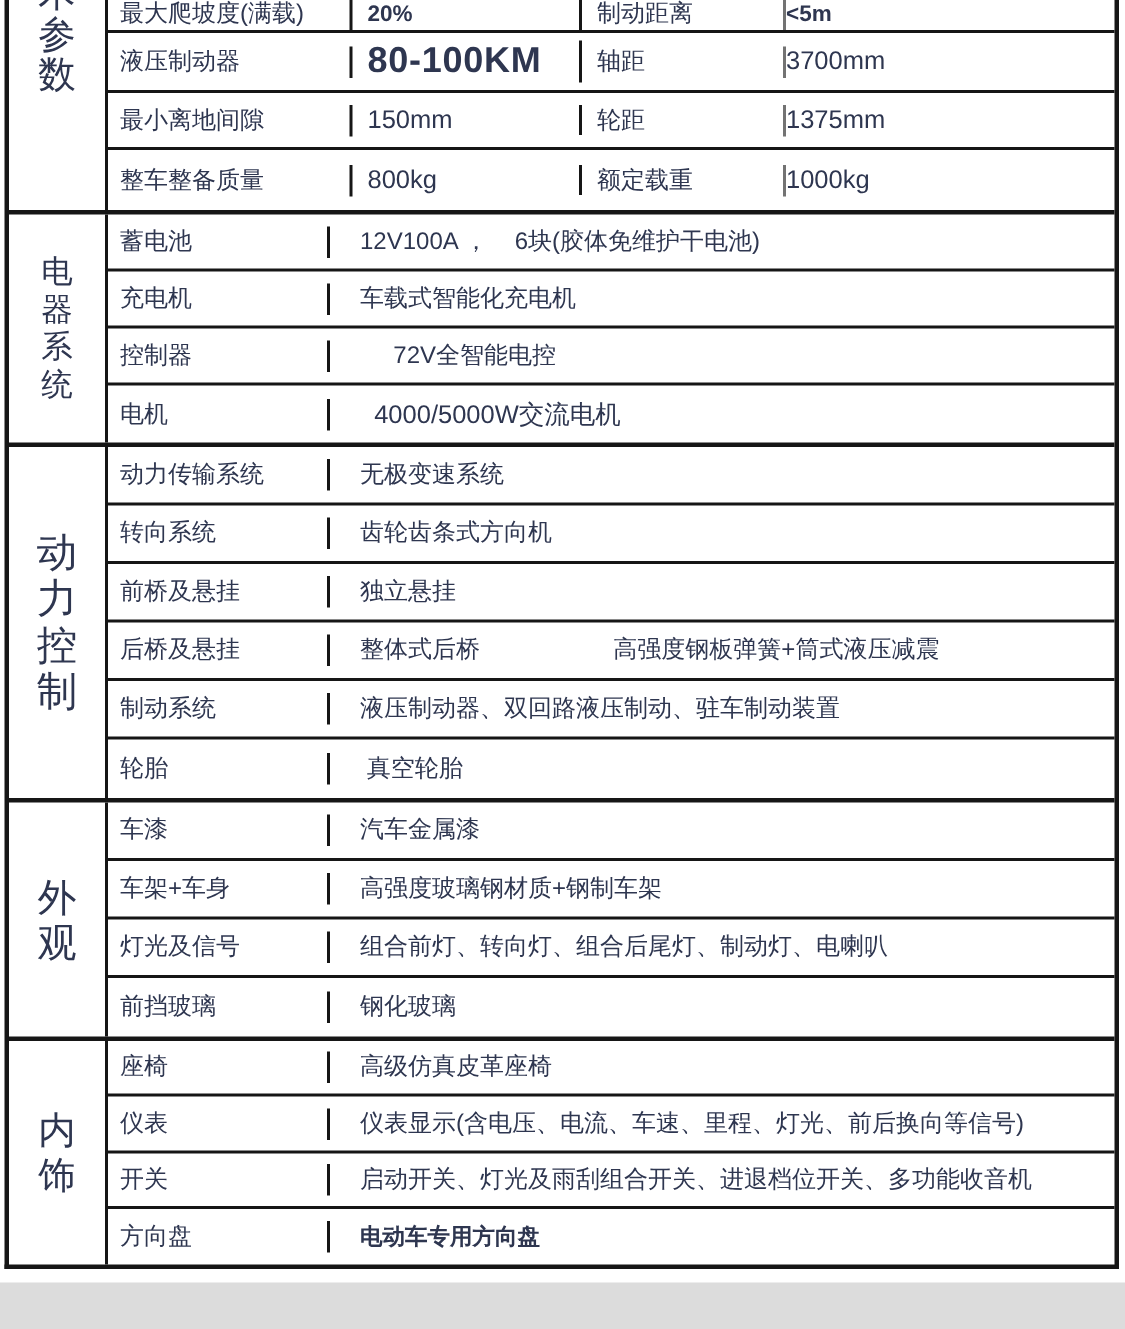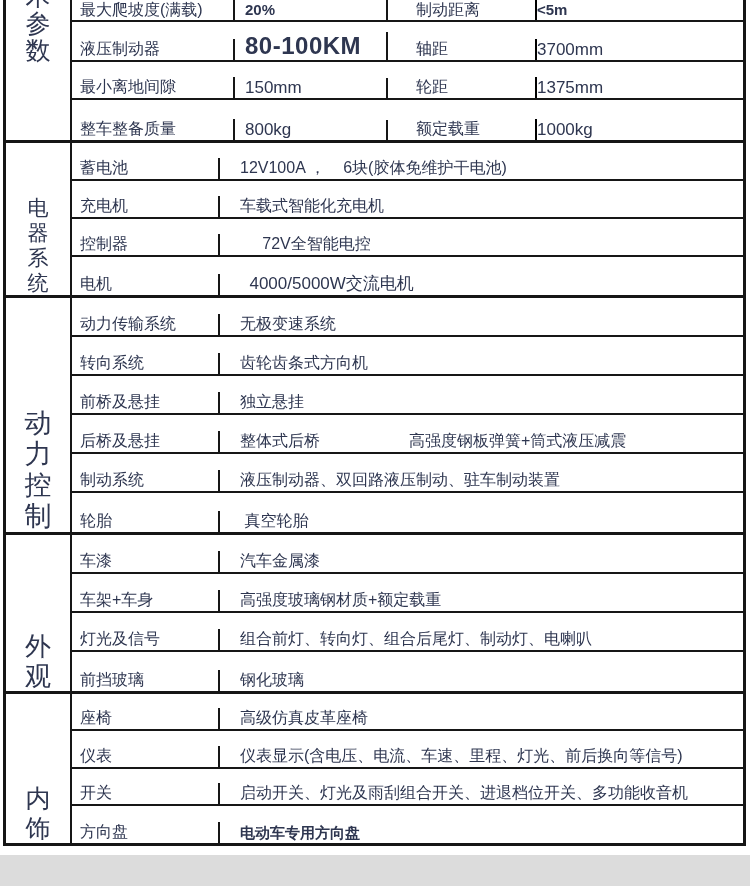--- a/index.html
+++ b/index.html
@@ -18,55 +18,55 @@
     border-right: 3px solid #161616;
     border-bottom: 3px solid #161616;
     background: #ffffff;
   }
   .sec { display: flex; }
   .sec + .sec { border-top: 3px solid #161616; }
 
   .gcell {
     width: 66px; flex: none;
     border-right: 2px solid #161616;
-    display: flex; align-items: flex-end; justify-content: center;
+    display: flex; align-items: center; justify-content: center;
     overflow: hidden;
   }
   .gtext {
     width: 1.3em; text-align: center;
     word-break: break-all; white-space: normal;
     font-weight: 500;
   }
   .g1 { align-items: flex-start; }
   .g1 .gtext { margin-top: -17px; font-size: 25px; line-height: 27px; }
   .g2 .gtext { font-size: 21px; line-height: 25px; }
   .g3 .gtext { font-size: 27px; line-height: 31px; }
   .g4 .gtext { font-size: 26px; line-height: 30px; }
   .g5 .gtext { font-size: 25px; line-height: 30px; }
 
   .rows { flex: 1; display: flex; flex-direction: column; min-width: 0; }
-  .row { display: flex; align-items: flex-end; }
+  .row { display: flex; align-items: center; }
   .row:not(:last-child) { border-bottom: 2px solid #161616; }
   .r22 { height: 22px; }
   .r40 { height: 40px; }
   .r38 { height: 38px; }
   .r39 { height: 39px; }
   .r37 { height: 37px; }
 
   .cell {
     display: flex; align-items: center;
     white-space: pre; overflow: hidden;
     font-size: 16px;
   }
   .r22 .cell { align-items: flex-start; line-height: 20px; }
 
   
   .c1 { width: 163px; flex: none; border-right: 2px solid #161616; padding-left: 8px; }
   .c2 { width: 153px; flex: none; border-right: 2px solid #161616; padding-left: 10px; }
-  .c3 { width: 149px; flex: none; border-right: 2px solid #000000; padding-left: 28px; }
+  .c3 { width: 136px; flex: none; border-right: 2px solid #737373; padding-left: 10px; }
   .c4 { flex: 1; }
 
   
   .labw { width: 148px; flex: none; border-right: 2px solid #161616; padding-left: 8px; }
   .valw { flex: 1; padding-left: 20px; }
 
   .vsmall { font-size: 15px; font-weight: bold; }
   .num    { font-size: 17px; }
   .vbig   { font-size: 24px; font-weight: bold; letter-spacing: 0.5px; }
 
@@ -172,21 +172,21 @@
     <div class="gcell g4">
       <div class="gtext">外观</div>
     </div>
     <div class="rows">
       <div class="row r39">
         <div class="cell labw">车漆</div>
         <div class="cell valw">汽车金属漆</div>
       </div>
       <div class="row r39">
         <div class="cell labw">车架+车身</div>
-        <div class="cell valw">高强度玻璃钢材质+额定载重</div>
+        <div class="cell valw">高强度玻璃钢材质+钢制车架</div>
       </div>
       <div class="row r39">
         <div class="cell labw">灯光及信号</div>
         <div class="cell valw">组合前灯、转向灯、组合后尾灯、制动灯、电喇叭</div>
       </div>
       <div class="row r39">
         <div class="cell labw">前挡玻璃</div>
         <div class="cell valw">钢化玻璃</div>
       </div>
     </div>

